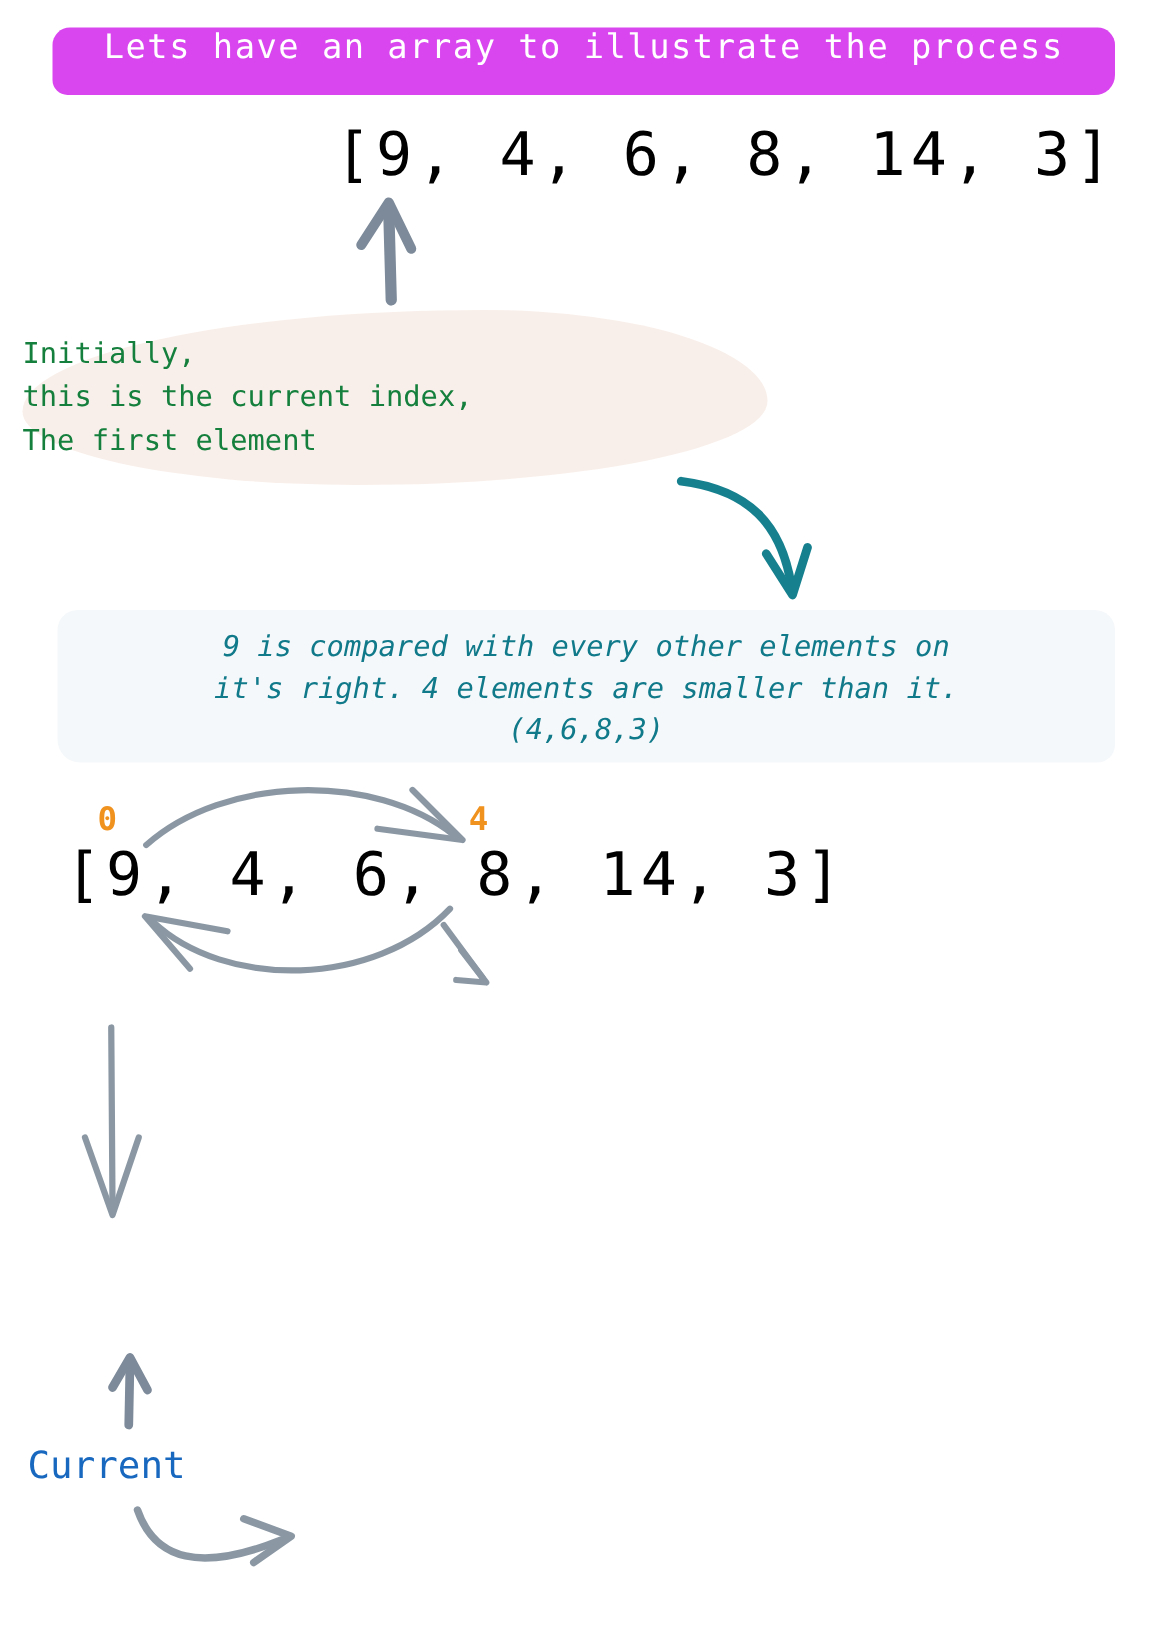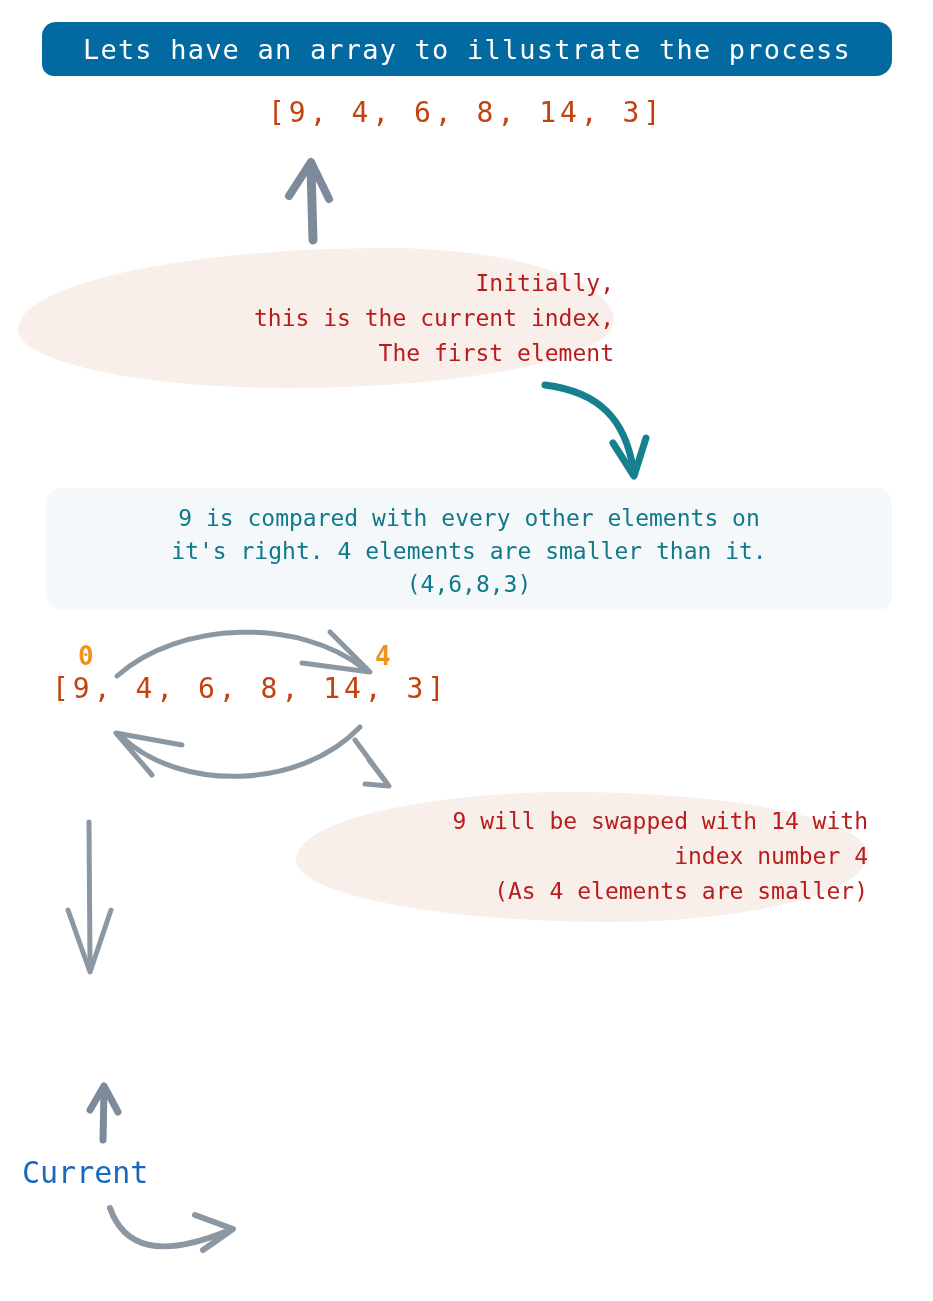--- a/index.html
+++ b/index.html
@@ -19,38 +19,37 @@
     inset: 0;
   }
   .abs { position: absolute; }
 
   
   #header-banner {
     left: 42px;
     top: 22px;
     width: 850px;
     height: 54px;
-    background: #0369a1;
+    background: #d946ef;
     border-radius: 14px 14px 16px 12px;
     display: flex;
-    align-items: center;
     justify-content: center;
   }
   #header-banner .title {
     color: #ffffff;
     font-size: 27px;
     letter-spacing: 1.2px;
     font-family: "DejaVu Sans Mono", "Liberation Mono", monospace;
     white-space: nowrap;
   }
 
   
   .array-text {
-    color: #c2410c;
-    font-size: 28px;
+    color: #000000;
+    font-size: 48px;
     letter-spacing: 4px;
     white-space: nowrap;
     font-family: "DejaVu Sans Mono", "Liberation Mono", monospace;
   }
   #array-initial {
     left: 268px;
     top: 96px;
   }
   #array-middle {
     left: 52px;
@@ -93,22 +92,22 @@
     left: 254px;
     top: 1128px;
     width: 636px;
     height: 132px;
     border-radius: 50% 48% 52% 50% / 50% 52% 48% 50%;
   }
   .bubble-text {
     position: absolute;
     left: 0;
     right: 0;
-    text-align: right;
-    color: #b91c1c;
+    text-align: left;
+    color: #15803d;
     font-size: 23px;
     line-height: 35px;
     font-family: "DejaVu Sans Mono", "Liberation Mono", monospace;
     white-space: pre-line;
   }
   #bubble-initial .bubble-text { top: 18px; }
   #bubble-swap .bubble-text { top: 12px; }
   #bubble-look .bubble-text { top: 14px; }
 
   
@@ -124,20 +123,21 @@
     position: absolute;
     left: 0;
     right: 0;
     top: 14px;
     text-align: center;
     color: #10798a;
     font-size: 23px;
     line-height: 33px;
     font-family: "DejaVu Sans Mono", "Liberation Mono", monospace;
     white-space: pre-line;
+    font-style: italic;
   }
 
   
   #current-label {
     left: 22px;
     top: 1155px;
     color: #1868bf;
     font-size: 30px;
     font-family: "DejaVu Sans Mono", "Liberation Mono", monospace;
   }
@@ -173,25 +173,20 @@
     <div class="info-text">9 is compared with every other elements on
 it's right. 4 elements are smaller than it.
 (4,6,8,3)</div>
   </div>
 
   <div class="abs index-label" id="index-label-0">0</div>
   <div class="abs index-label" id="index-label-4">4</div>
 
   <div class="abs array-text" id="array-middle">[9, 4, 6, 8, 14, 3]</div>
 
-  <div class="abs blob" id="bubble-swap">
-    <div class="bubble-text">9 will be swapped with 14 with
-index number 4
-(As 4 elements are smaller)</div>
-  </div>
 
 
   <div class="abs" id="current-label">Current</div>
 
 
   <svg id="arrow-layer" viewBox="0 0 933 1301">
 
     <g>
       <path d="M313,240 L311,168" stroke="#7d8a99" stroke-width="9" stroke-linecap="round" fill="none"></path>
       <path d="M289,196 L311,162 L329,199" stroke="#7d8a99" stroke-width="8" stroke-linecap="round" stroke-linejoin="round" fill="none"></path>

